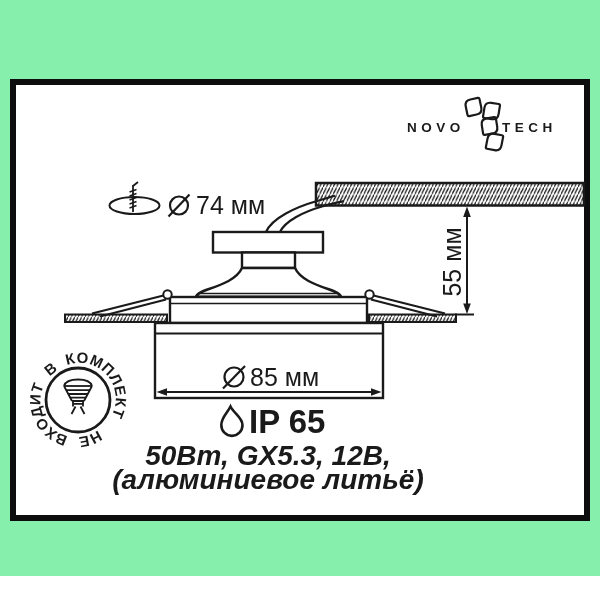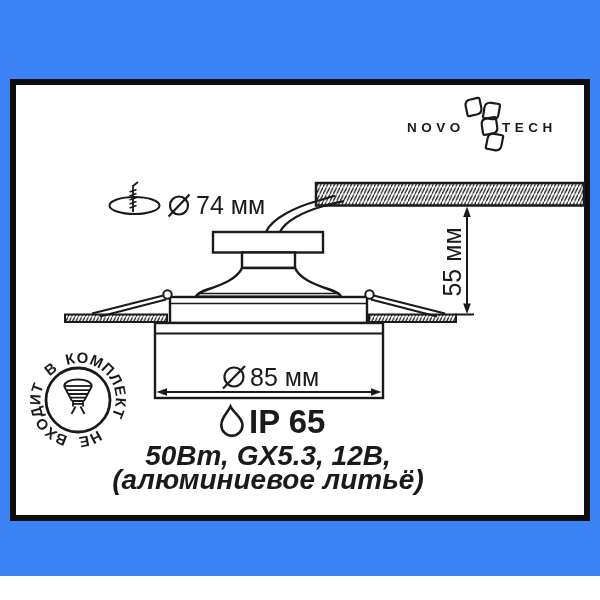--- a/index.html
+++ b/index.html
@@ -1,16 +1,16 @@
 <!DOCTYPE html>
 <html><head>
 <meta charset="utf-8">
 <style>
   html,body{margin:0;padding:0;background:#fff;}
-  .page{position:relative;width:600px;height:576px;background:#3b82f6;overflow:hidden;}
+  .page{position:relative;width:600px;height:576px;background:#86efac;overflow:hidden;}
   svg{display:block;}
   text{fill:#1a1a1a;}
   .dim{font-family:"Liberation Sans",sans-serif;font-size:25px;font-weight:normal;}
   .ip{font-family:"Liberation Sans",sans-serif;font-size:33px;font-weight:bold;}
   .spec{font-family:"Liberation Sans",sans-serif;font-size:28px;font-weight:bold;font-style:italic;}
   .logo{font-family:"Liberation Sans",sans-serif;font-size:13.5px;font-weight:bold;letter-spacing:4.5px;}
   .stamp-text{font-family:"Liberation Sans",sans-serif;font-size:15px;font-weight:bold;word-spacing:5px;letter-spacing:0.5px;}
 </style>
 </head>
 <body>

